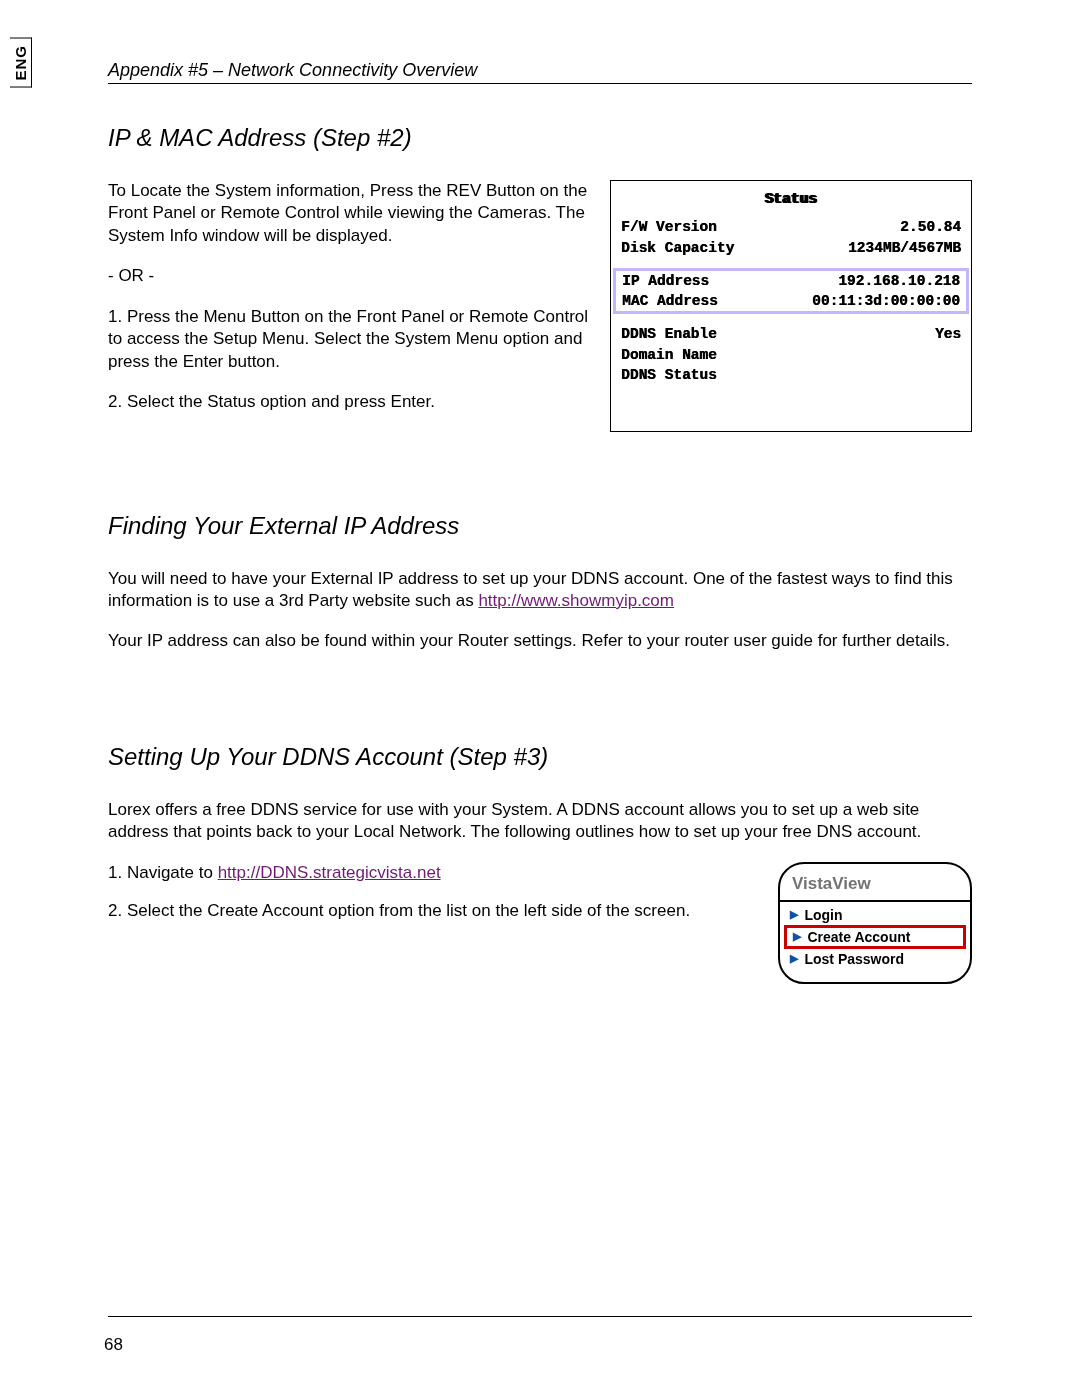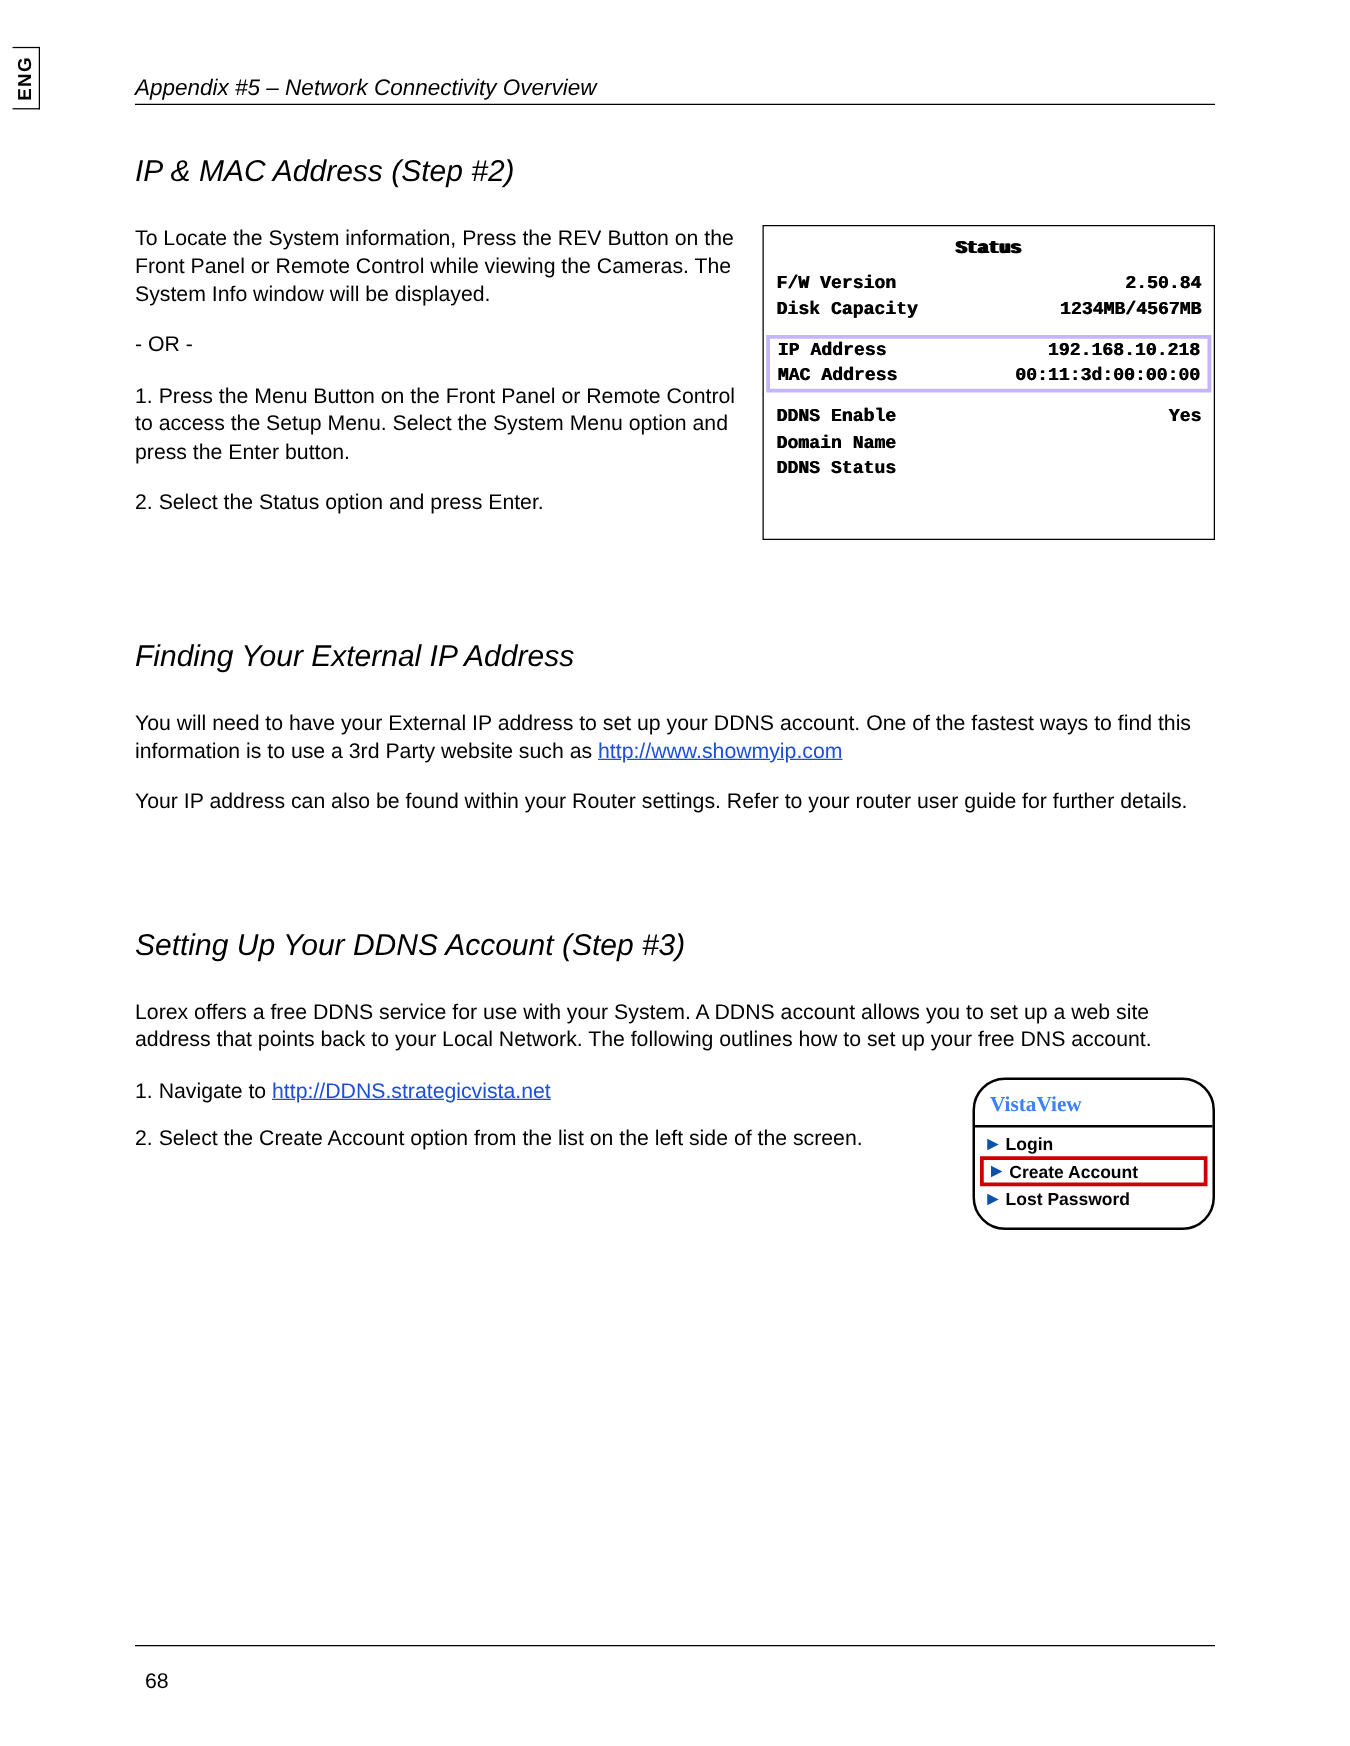--- a/index.html
+++ b/index.html
@@ -86,21 +86,21 @@
     align-items: flex-end;
   }
   .status-row.single { justify-content: flex-start; }
   .status-gap { height: 12px; }
   .status-highlight {
     border: 3px solid #c4b5fd;
     margin: -2px -8px;
     padding: 0px 6px;
   }
   a.inline-link {
-    color: #1d4ed8;
+    color: #701a75;
     text-decoration: underline;
   }
   .section-block { margin-bottom: 90px; }
   .section-block.tight { margin-bottom: 12px; }
   .ddns-row {
     display: flex;
     gap: 20px;
     align-items: flex-start;
   }
   .ddns-left {
@@ -109,25 +109,24 @@
     line-height: 1.32;
   }
   .ddns-left p { margin: 0 0 16px 0; }
   .vista-box {
     flex: 0 0 190px;
     border: 2.5px solid #000;
     border-radius: 26px;
     padding: 8px 0 12px 0;
   }
   .vista-title {
-    color: #3b82f6;
+    color: #737373;
     font-weight: bold;
     font-size: 17px;
     padding: 2px 12px 6px 12px;
-    font-family: Liberation Serif, serif;
   }
   .vista-rule {
     border: none;
     border-top: 2px solid #000;
     margin: 0 0 2px 0;
   }
   .vista-item {
     display: flex;
     align-items: center;
     font-size: 14px;
@@ -147,21 +146,21 @@
   .footer-rule {
     position: absolute;
     left: 108px;
     right: 108px;
     bottom: 72px;
     border: none;
     border-top: 1px solid #000;
   }
   .page-number {
     position: absolute;
-    left: 116px;
+    left: 104px;
     bottom: 42px;
     font-size: 17px;
   }
 </style>
 </head>
 <body>
 
 <div class="page">
   <div class="lang-tab">ENG</div>
 

